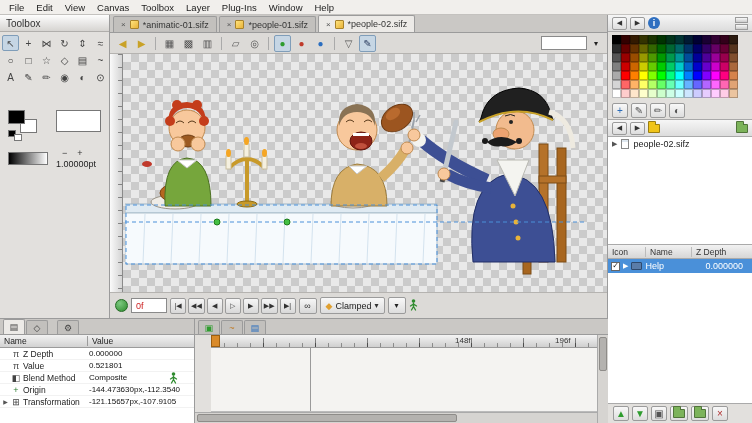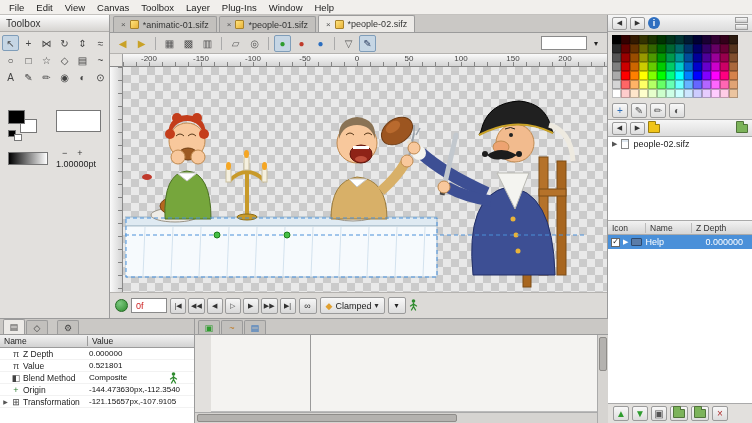--- a/index.html
+++ b/index.html
@@ -69,21 +69,21 @@
   .nav-btn{width:15px;height:13px;font-size:7px;display:flex;align-items:center;justify-content:center;border:1px solid #9b9b9b;background:linear-gradient(#f8f8f8,#ddd);border-radius:2px;color:#333}
   .info-icon{width:12px;height:12px;border-radius:50%;background:#2f6fc0;color:#fff;font-size:9px;font-weight:bold;display:flex;align-items:center;justify-content:center}
   .tiny-btns{margin-left:auto;display:flex;flex-direction:column;gap:1px}
   .tiny-btn{width:13px;height:6px;border:1px solid #9b9b9b;background:linear-gradient(#f8f8f8,#ccc)}
   .palette-grid{display:grid;grid-template-columns:repeat(14,9px);grid-auto-rows:9px;padding:3px 4px;height:69px}
   .swatch{border:1px solid rgba(0,0,0,.25)}
   .palette-actions{height:19px;display:flex;gap:3px;align-items:center;padding:0 4px;border-bottom:1px solid #aaa}
   .mini-btn{min-width:16px;height:15px;padding:0 2px;display:flex;align-items:center;justify-content:center;font-size:10px;border:1px solid #9b9b9b;background:linear-gradient(#f8f8f8,#ddd);border-radius:2px;color:#444}
   .folder{display:inline-block;width:12px;height:9px;border-radius:1px;position:relative;border:1px solid rgba(0,0,0,.35)}
   .folder::before{content:"";position:absolute;left:-1px;top:-4px;width:6px;height:3px;background:inherit;border:1px solid rgba(0,0,0,.35);border-bottom:none;border-radius:1px 1px 0 0}
-  .files-list{height:84px;background:#fff;border-bottom:1px solid #aaa}
+  .files-list{height:108px;background:#fff;border-bottom:1px solid #aaa}
   .file-row{height:14px;display:flex;align-items:center;gap:4px;padding:0 4px;font-size:9px;color:#222}
   .expander{font-size:7px;color:#555}
   .page-icon{width:8px;height:10px;background:#fff;border:1px solid #888;box-shadow:inset 0 2px 0 #dfe8f0}
   .layers-header{display:flex;height:14px;background:linear-gradient(#f2f2f2,#d6d6d6);border-bottom:1px solid #aaa;font-size:8.5px;color:#333;align-items:center}
   .lh-icon{width:38px;padding-left:4px;border-right:1px solid #bbb}
   .lh-name{width:46px;padding-left:4px;border-right:1px solid #bbb}
   .lh-z{flex:1;padding-left:4px}
   .layers-list{flex:1;background:#fff;overflow:hidden}
   .layer-row{display:flex;align-items:center;gap:3px;height:14px;padding:0 3px;font-size:9px}
   .layer-row.selected{background:#4a90d9;color:#fff}
@@ -215,34 +215,20 @@
         <div class="tbtn active" style="color: rgb(46, 156, 46);">●</div>
         <div class="tbtn" style="color: rgb(192, 58, 42);">●</div>
         <div class="tbtn" style="color: rgb(42, 110, 192);">●</div>
         <span class="tb-sep"></span>
         <div class="tbtn" style="color: rgb(85, 85, 85);">▽</div>
         <div class="tbtn active" style="color: rgb(51, 68, 102);">✎</div>
         <div class="tb-input"></div>
         <div class="caret-btn">▾</div>
       </div>
 
-    <div class="ruler-row">
-      <div class="ruler-corner"></div>
-      <div class="h-ruler">
-          <span class="ruler-num" style="left: 26px;">-200</span>
-          <span class="ruler-num" style="left: 78px;">-150</span>
-          <span class="ruler-num" style="left: 130px;">-100</span>
-          <span class="ruler-num" style="left: 182px;">-50</span>
-          <span class="ruler-num" style="left: 234px;">0</span>
-          <span class="ruler-num" style="left: 286px;">50</span>
-          <span class="ruler-num" style="left: 338px;">100</span>
-          <span class="ruler-num" style="left: 390px;">150</span>
-          <span class="ruler-num" style="left: 442px;">200</span>
-        </div>
-    </div>
 
     <div class="canvas-body">
       <div class="v-ruler"></div>
       <div class="viewport">
         <svg class="artwork" width="470" height="220" viewBox="0 0 470 220">
 
           <g>
             <rect x="0" y="148" width="312" height="9" fill="#dfeaf2" stroke="#9fb6c6"></rect>
             <rect x="0" y="157" width="312" height="51" fill="#f6fafd" stroke="#aebfcc"></rect>
             <g stroke="#d3e2ee">
@@ -589,20 +575,25 @@
       </div>
     </div>
   </div>
 
   <div class="timetrack-panel">
     <div class="panel-tabs">
         <div class="ptab" style="color: rgb(46, 156, 46);">▣</div>
         <div class="ptab" style="color: rgb(192, 120, 32);">~</div>
         <div class="ptab" style="color: rgb(42, 110, 192);">▤</div>
       </div>
+    <div class="tt-ruler">
+      <div class="tt-marker"></div>
+    <span class="tt-num" style="left: 244px;">148f</span>
+        <span class="tt-num" style="left: 344px;">196f</span>
+      </div>
     <div class="tt-body">
       <div class="tt-line"></div>
     </div>
     <div class="tt-hscroll">
       <div class="thumb-h"></div>
     </div>
     <div class="tt-vscroll">
       <div class="thumb-v"></div>
     </div>
   </div>

